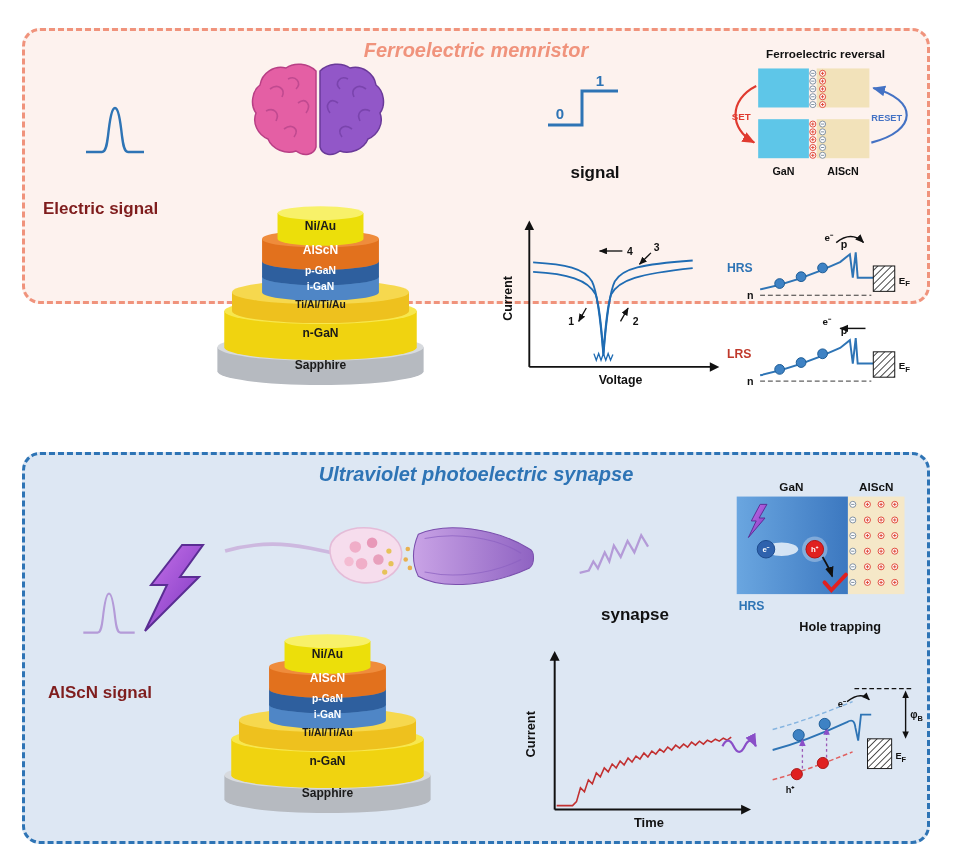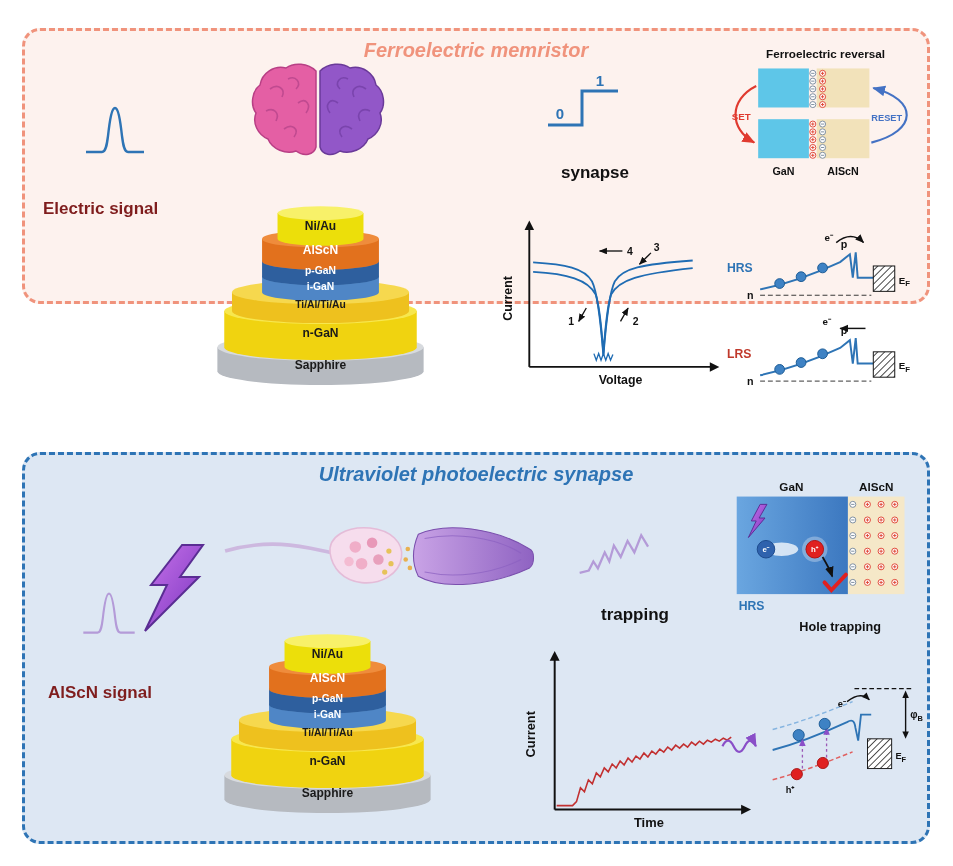--- a/index.html
+++ b/index.html
@@ -128,21 +128,21 @@
       <text x="160" y="152" class="lyr sm">Ti/Al/Ti/Au</text>
       <text x="160" y="186" class="lyr">n-GaN</text>
       <text x="160" y="223" class="lyr">Sapphire</text>
     </svg>
 
     <svg class="abs" style="left:515px;top:42px" width="110" height="70" viewBox="0 0 110 70">
       <path d="M8,52 L42,52 L42,18 L78,18" stroke="#2e74b5" stroke-width="3" fill="none"></path>
       <text x="20" y="46" class="bit">0</text>
       <text x="60" y="13" class="bit">1</text>
     </svg>
-    <div class="centerlabel" style="left:505px;top:132px;width:130px">synapse</div>
+    <div class="centerlabel" style="left:505px;top:132px;width:130px">signal</div>
 
     <svg class="abs" style="left:472px;top:182px" width="228" viewBox="0 0 240 190">
       <line x1="34" y1="162" x2="34" y2="16" stroke="#111" stroke-width="2"></line>
       <path d="M34,8 l-5,10 h10 Z" fill="#111"></path>
       <line x1="34" y1="162" x2="226" y2="162" stroke="#111" stroke-width="2"></line>
       <path d="M234,162 l-10,-5 v10 Z" fill="#111"></path>
       <text x="16" y="90" class="axl" transform="rotate(-90 16 90)">Current</text>
       <text x="130" y="180" class="axl">Voltage</text>
       <g stroke="#1f6cb3" stroke-width="2" fill="none">
         <path d="M38,52 C72,54 92,58 100,72 C106,84 109,112 112,150 C115,112 118,84 124,72 C132,58 152,54 206,50"></path>
@@ -282,21 +282,21 @@
       <text x="160" y="113" class="lyr lite sm">p-GaN</text>
       <text x="160" y="131" class="lyr lite sm">i-GaN</text>
       <text x="160" y="152" class="lyr sm">Ti/Al/Ti/Au</text>
       <text x="160" y="186" class="lyr">n-GaN</text>
       <text x="160" y="223" class="lyr">Sapphire</text>
     </svg>
 
     <svg class="abs" style="left:550px;top:70px" width="80" height="57" viewBox="0 0 70 50">
       <path d="M4,42 L12,40 L16,32 L20,38 L26,24 L30,32 L34,18 L40,28 L46,14 L52,24 L58,9 L64,19" stroke="#b49bd8" stroke-width="2" fill="none"></path>
     </svg>
-    <div class="centerlabel" style="left:540px;top:150px;width:140px">trapping</div>
+    <div class="centerlabel" style="left:540px;top:150px;width:140px">synapse</div>
 
     <svg class="abs" style="left:492px;top:188px" width="238" viewBox="0 0 240 195">
       <line x1="38" y1="168" x2="38" y2="16" stroke="#111" stroke-width="2"></line>
       <path d="M38,8 l-5,10 h10 Z" fill="#111"></path>
       <line x1="38" y1="168" x2="228" y2="168" stroke="#111" stroke-width="2"></line>
       <path d="M236,168 l-10,-5 v10 Z" fill="#111"></path>
       <text x="18" y="92" class="axl" transform="rotate(-90 18 92)">Current</text>
       <text x="133" y="186" class="axl">Time</text>
       <path d="M40,164 L56,164 L60,160 L64,146 L68,150 L72,138 L76,142 L80,131 L84,135 L88,126 L92,130 L96,122 L100,126 L104,119 L108,123 L112,116 L116,120 L120,114 L124,117 L128,111 L132,115 L136,109 L140,112 L144,107 L148,110 L152,105 L156,108 L160,103 L164,106 L168,102 L172,105 L176,100 L180,103 L184,99 L188,102 L192,98 L196,100 L200,97 L204,99 L208,96 L212,98 L216,95" stroke="#c23030" stroke-width="1.6" fill="none"></path>
     </svg>

